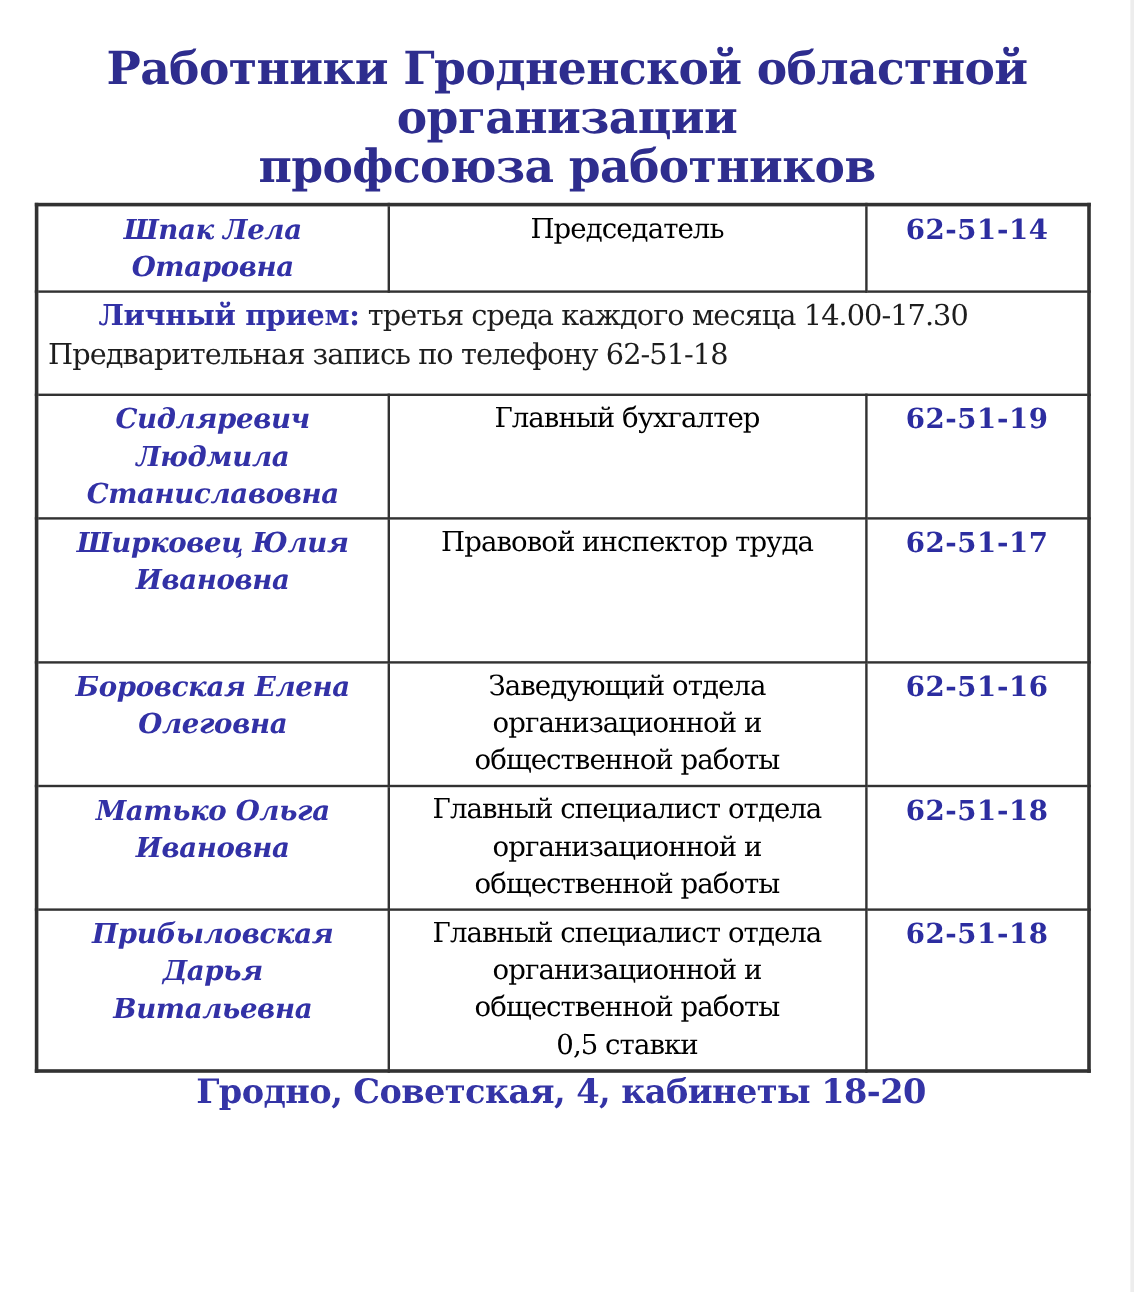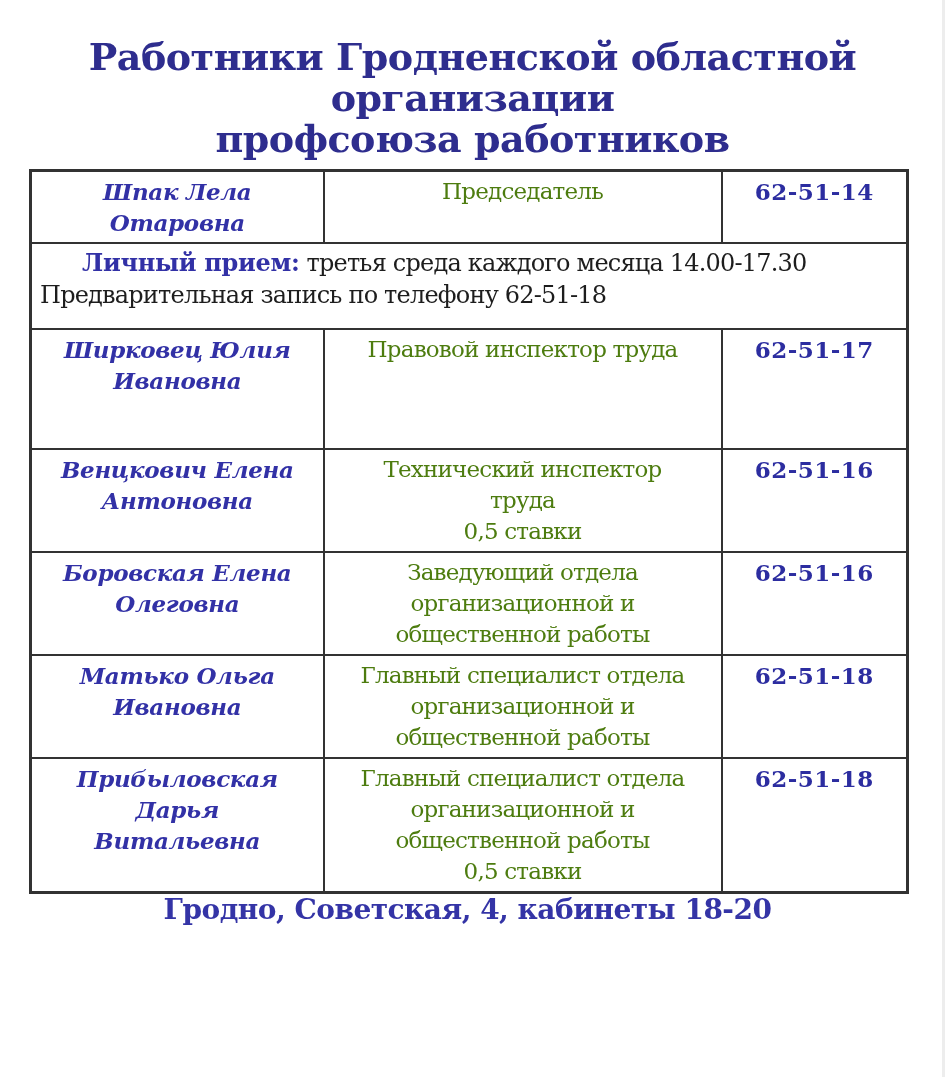--- a/index.html
+++ b/index.html
@@ -50,21 +50,21 @@
     text-align: center;
     font-weight: bold;
     font-style: italic;
     color: #3231a6;
     font-size: 23px;
     white-space: pre-line;
     letter-spacing: -0.3px;
   }
   td.cell-pos {
     text-align: center;
-    color: #4d7c0f;
+    color: #000000;
     font-size: 23px;
     white-space: pre-line;
     letter-spacing: -0.8px;
   }
   td.cell-phone {
     text-align: center;
     font-weight: bold;
     color: #2c2da0;
     font-size: 23px;
     letter-spacing: 0.5px;
@@ -127,33 +127,32 @@
 Отаровна</td>
       <td class="cell-pos">Председатель</td>
       <td class="cell-phone">62-51-14</td>
     </tr>
     <tr class="r-note">
       <td class="cell-note" colspan="3">
         <div class="note-line1"><span class="note-label">Личный прием:</span><span> третья среда каждого месяца 14.00-17.30</span></div>
         <div class="note-line2">Предварительная запись по телефону 62-51-18</div>
       </td>
     </tr>
+    <tr class="r1">
+      <td class="cell-name">Сидляревич
+Людмила
+Станиславовна</td>
+      <td class="cell-pos">Главный бухгалтер</td>
+      <td class="cell-phone">62-51-19</td>
+    </tr>
     <tr class="r2">
       <td class="cell-name">Ширковец Юлия
 Ивановна</td>
       <td class="cell-pos">Правовой инспектор труда</td>
       <td class="cell-phone">62-51-17</td>
-    </tr>
-    <tr class="r3">
-      <td class="cell-name">Венцкович Елена
-Антоновна</td>
-      <td class="cell-pos">Технический инспектор
-труда
-0,5 ставки</td>
-      <td class="cell-phone">62-51-16</td>
     </tr>
     <tr class="r4">
       <td class="cell-name">Боровская Елена
 Олеговна</td>
       <td class="cell-pos">Заведующий отдела
 организационной и
 общественной работы</td>
       <td class="cell-phone">62-51-16</td>
     </tr>
     <tr class="r5">

